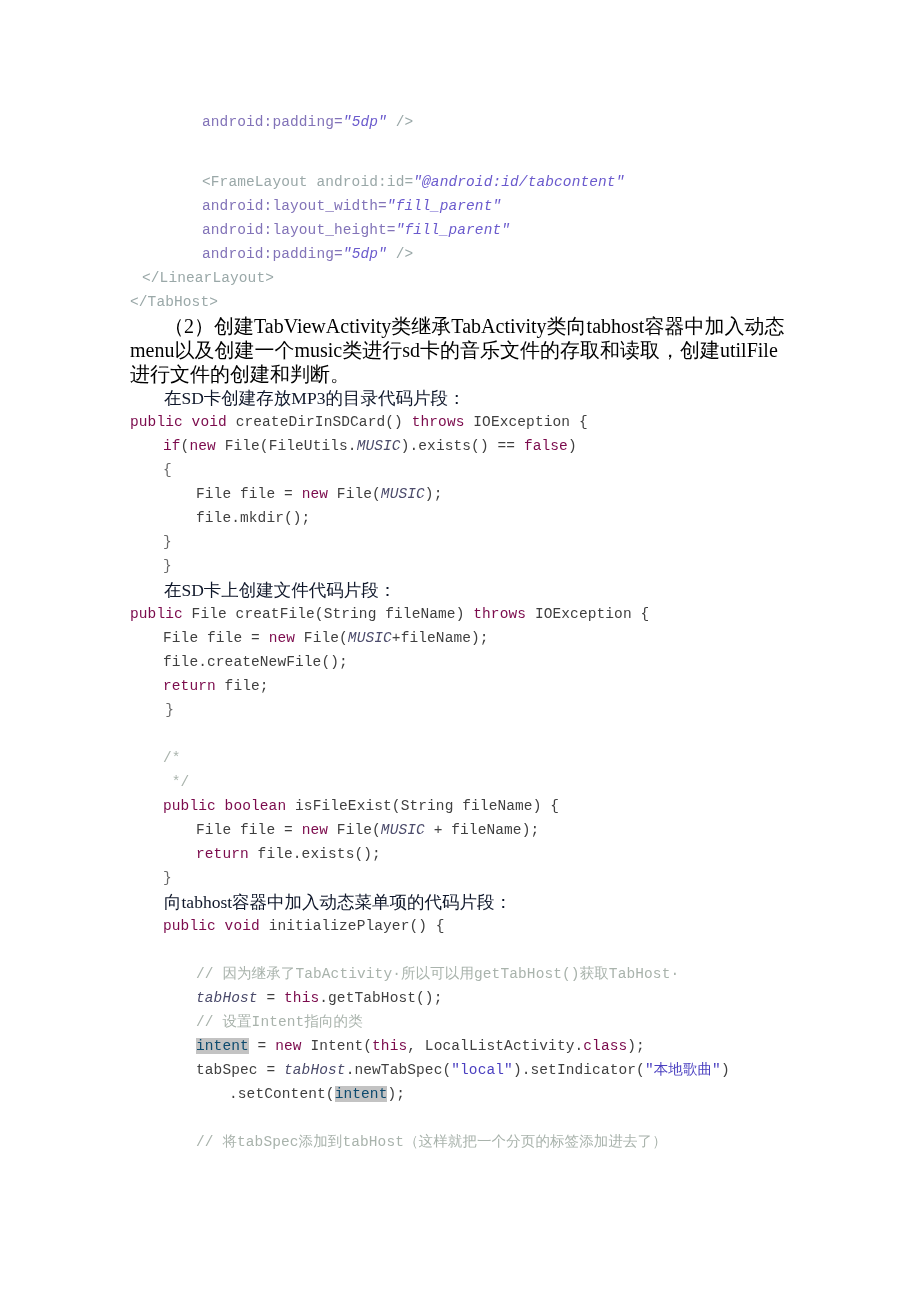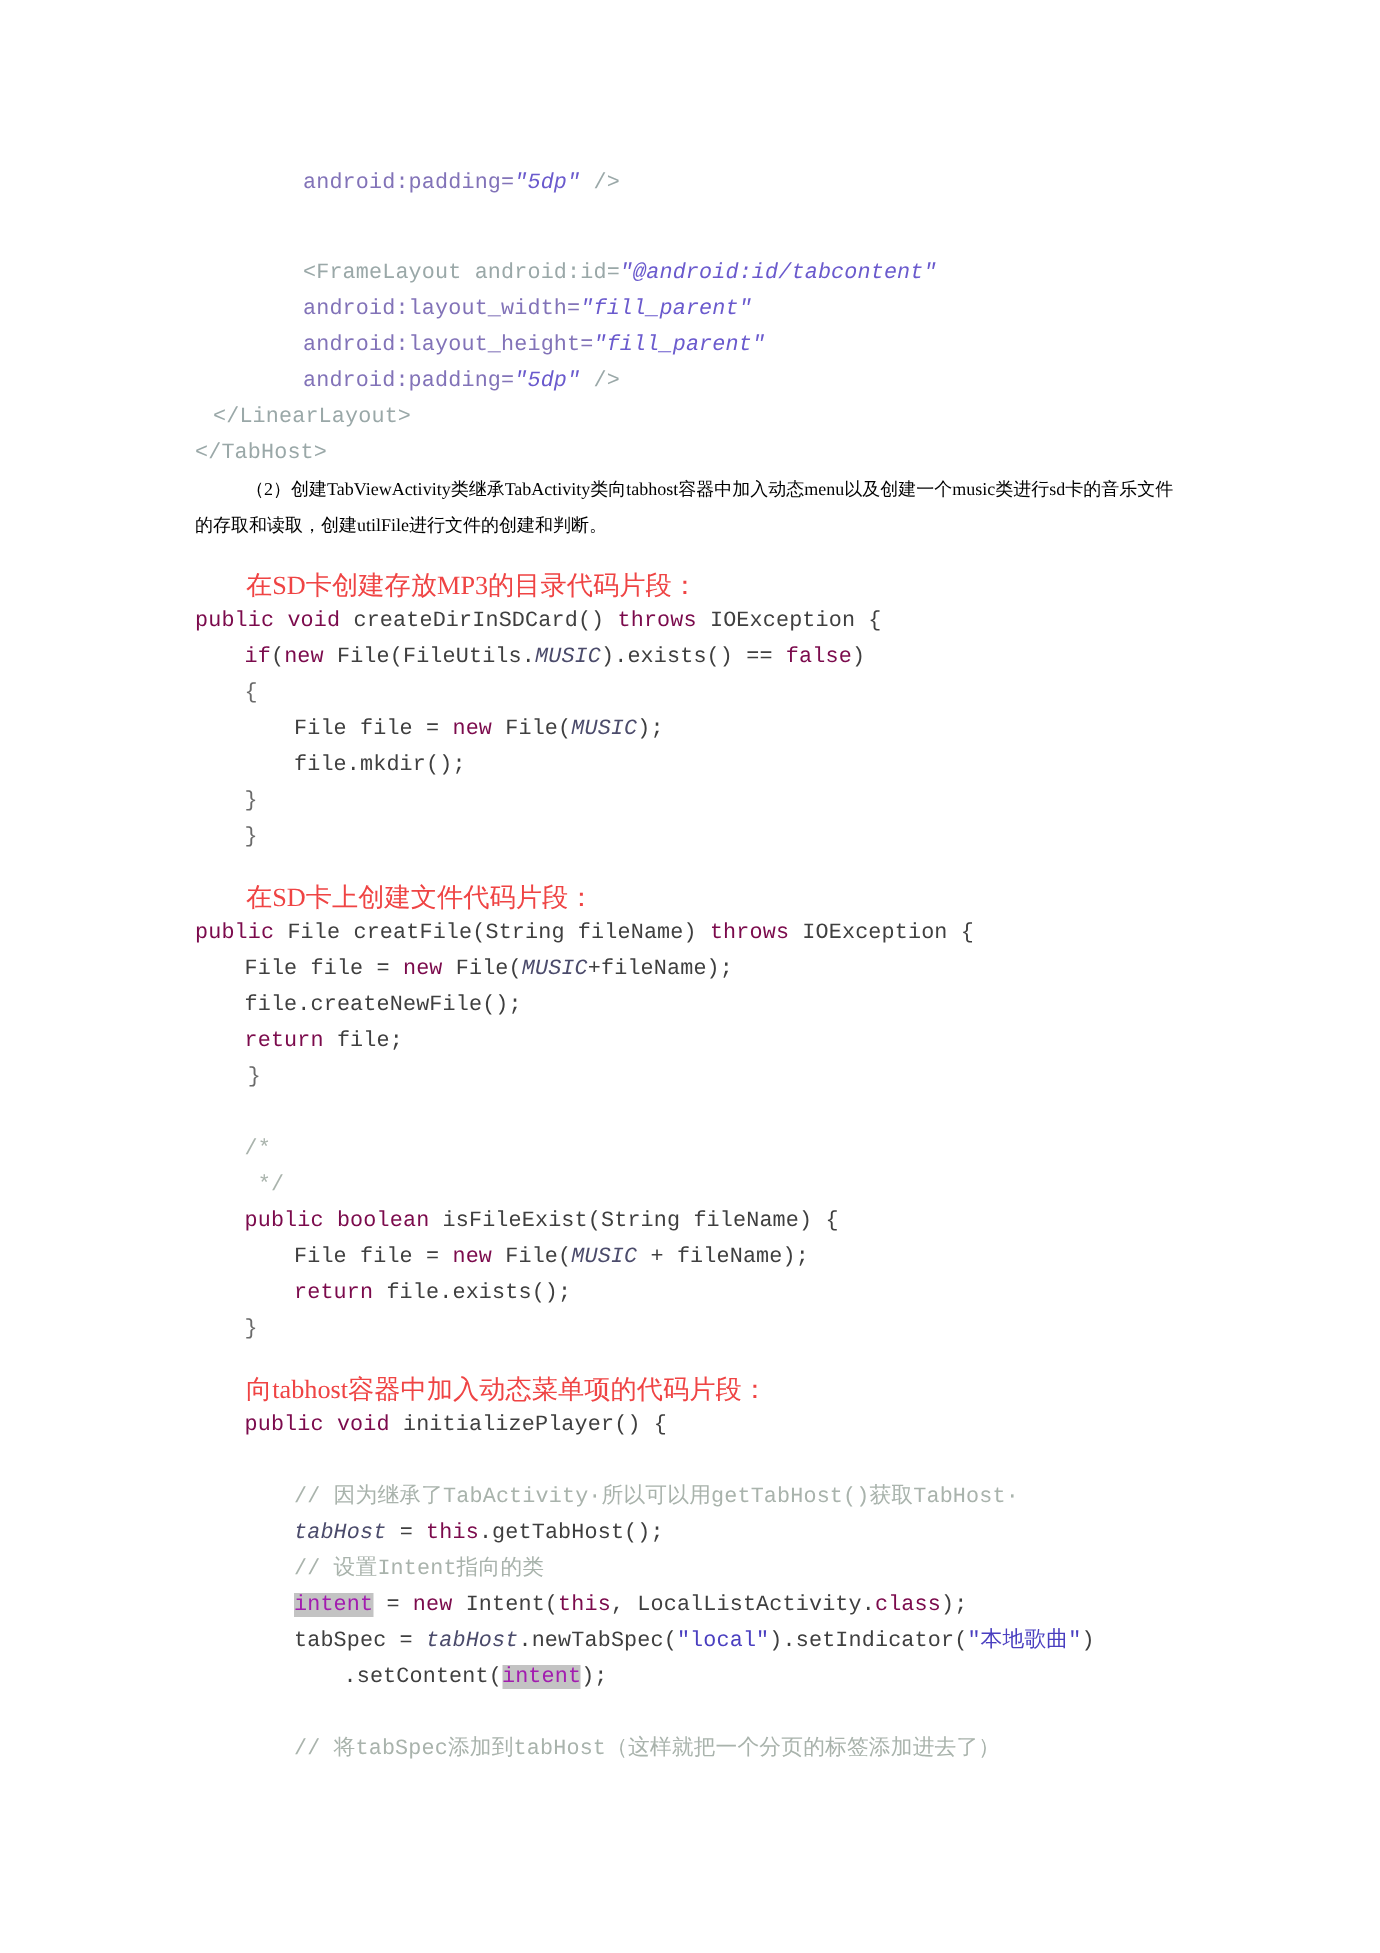--- a/index.html
+++ b/index.html
@@ -46,41 +46,40 @@
   .x-punct  { color: #9aa8a8; }
   .x-name   { color: #9aa8a8; }
 
   
   .j-kw     { color: #7b0a4c; font-weight: normal; }
   .j-plain  { color: #3f3f3f; margin-top: 40px; }
   .j-field  { color: #4b4b6b; font-style: italic; }
   .j-str    { color: #4a3fc0; }
   .j-cmt    { color: #a9b3ac; }
   .j-brace  { color: #6a6a6a; }
-  .j-hl     { background: #c3c3c3; color: #a21caf; }
+  .j-hl     { background: #c3c3c3; color: #0c4a6e; }
 
   .indent1 { padding-left: 33px; }
   .indent2 { padding-left: 66px; }
   .indent3 { padding-left: 99px; }
 
   .para {
     font-family: "Liberation Serif", "DejaVu Serif", serif;
-    font-size: 12px;
+    font-size: 20px;
     line-height: 24px;
     color: #000;
     text-indent: 34px;
     width: 655px;
   }
   .subhead {
     font-family: "Liberation Serif", "DejaVu Serif", serif;
     font-size: 17.5px;
     line-height: 24px;
-    color: #ef4444;
+    color: #0f172a;
     padding-left: 34px;
-    margin-top: 16px;
   }
 </style>
 </head>
 <body>
 
 <div id="page">
   <div id="content">
 
     <div class="code" id="xml-block">
         <div class="ln code indent2" style="padding-left: 72px;"><span class="x-attr">android:padding=</span><span class="x-str">"5dp"</span><span class="x-punct"> /&gt;</span></div>

